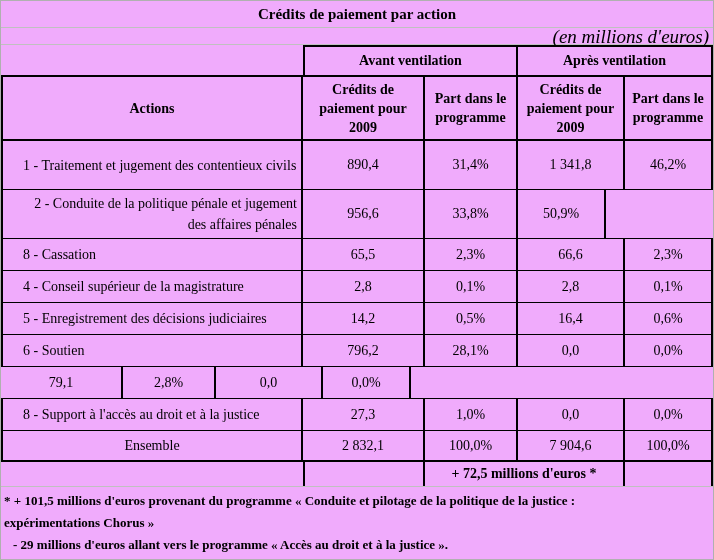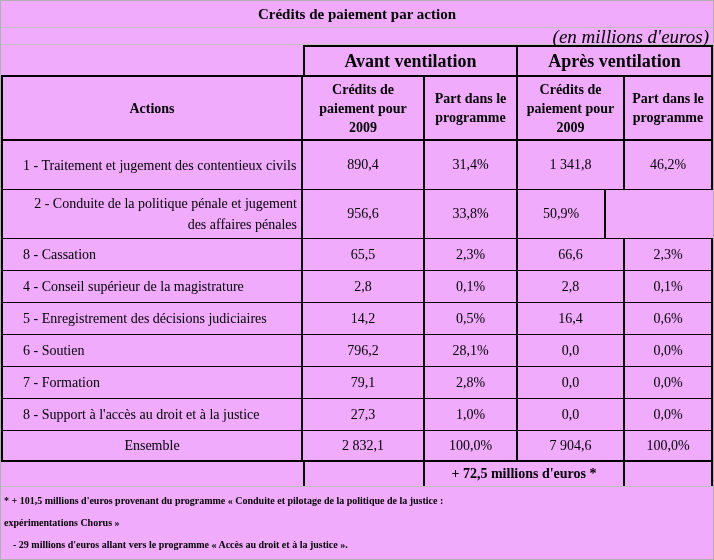--- a/index.html
+++ b/index.html
@@ -49,34 +49,34 @@
   .sp { box-sizing: border-box; border: none; }   
 
   
   .w1 { width: 302px; } .w2 { width: 122px; } .w3 { width: 93px; }
   .w4 { width: 107px; } .w5 { width: 88px; }
   .wga { width: 215px; }  
   .wgp { width: 195px; }  
   .wm  { width: 200px; }  
 
   .hdr { font-weight: bold; text-align: center; line-height: 19px; padding: 0 2px; }
-  .ghd { font-weight: bold; font-size: 18px; }
+  .ghd { font-weight: bold; font-size: 14px; }
   .ca  {
     justify-content: flex-start; text-align: right;
     padding: 0 4px 0 20px; line-height: 21px;
   }
   .ctr { justify-content: center !important; text-align: center; padding: 0; }
   .bold { font-weight: bold; }
 
   
   .footnotes {
     border-top: 1px solid #c0c0c0;
     height: 71px; box-sizing: border-box;
     padding: 3px 4px 0 3px;
-    font-size: 10px; font-weight: bold; line-height: 22px;
+    font-size: 13px; font-weight: bold; line-height: 22px;
   }
   .fn-indent { padding-left: 9px; }
 </style>
 </head>
 <body>
 
 <div class="sheet">
 
   <div class="title-row">Crédits de paiement par action</div>
 
@@ -137,21 +137,20 @@
 
   <div class="trow r-data">
     <div class="c bl ca w1">6 - Soutien</div>
     <div class="c w2">796,2</div>
     <div class="c w3">28,1%</div>
     <div class="c w4">0,0</div>
     <div class="c w5">0,0%</div>
   </div>
 
   <div class="trow r-data">
-    <div class="c bl ca w1">7 - Formation</div>
     <div class="c w2">79,1</div>
     <div class="c w3">2,8%</div>
     <div class="c w4">0,0</div>
     <div class="c w5">0,0%</div>
   </div>
 
   <div class="trow r-data">
     <div class="c bl ca w1">8 - Support à l'accès au droit et à la justice</div>
     <div class="c w2">27,3</div>
     <div class="c w3">1,0%</div>

